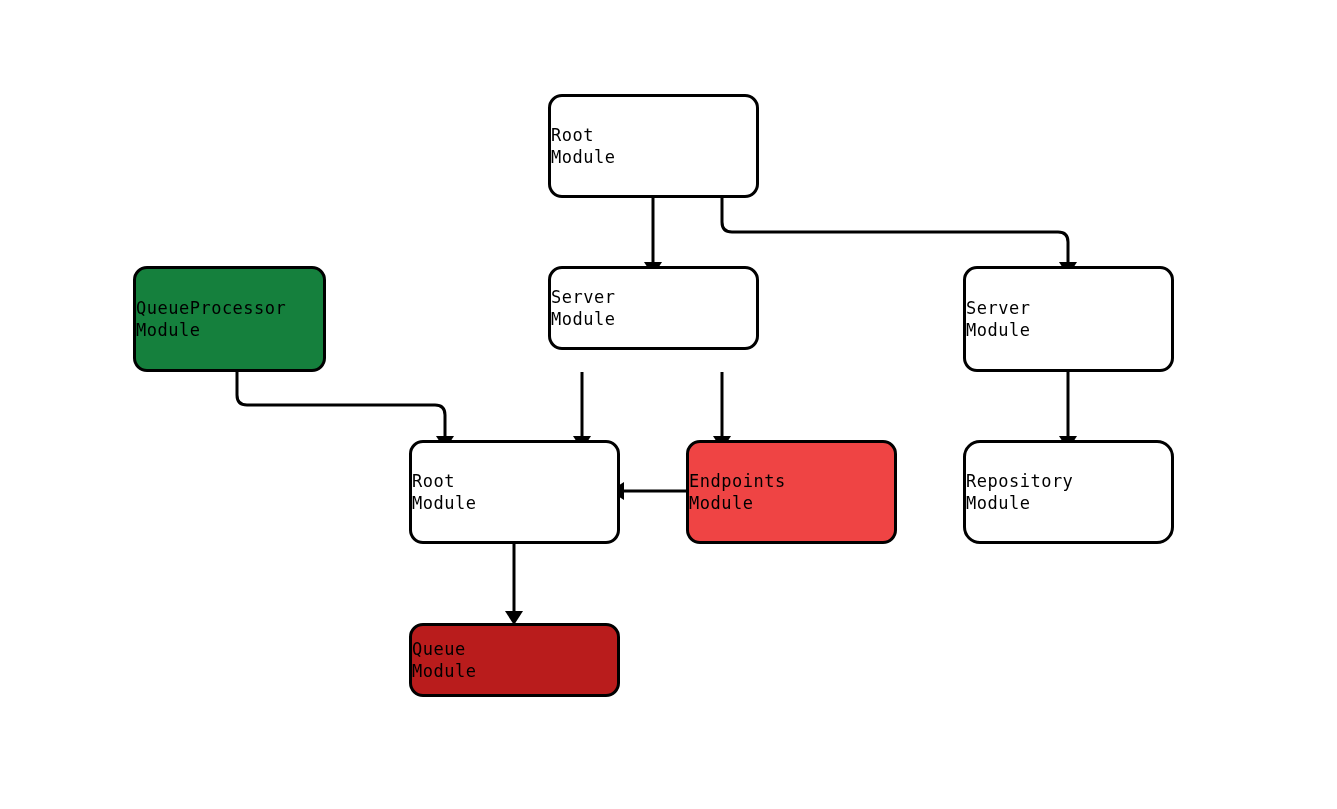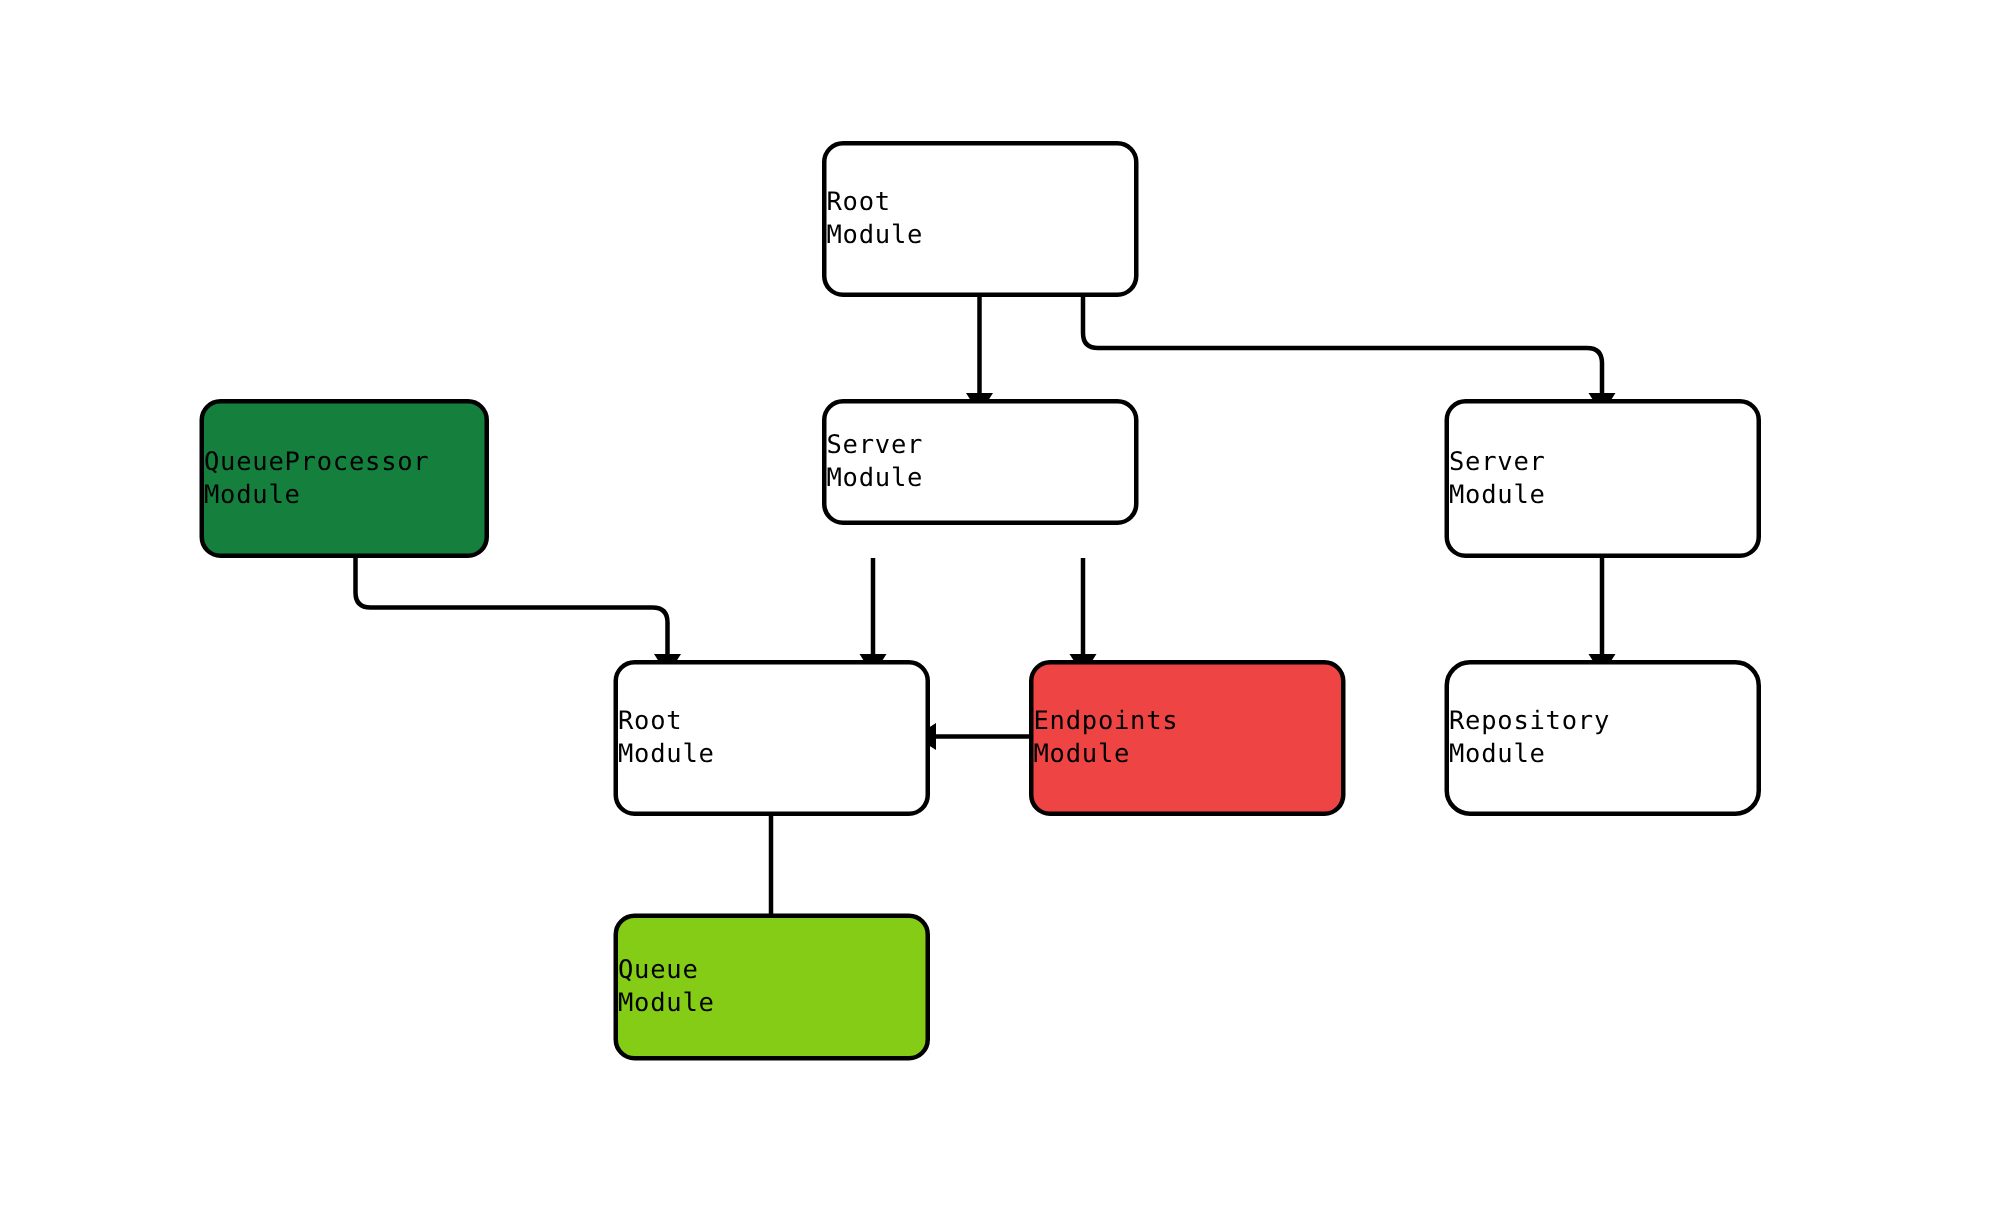--- a/index.html
+++ b/index.html
@@ -116,19 +116,19 @@
         <div class="node-label">Module</div>
       </div>
       <div class="node" style="left: 686px; top: 440px; width: 211px; height: 104px; border-color: rgb(0, 0, 0); border-width: 3px; background: #ef4444;">
         <div class="node-label">Endpoints</div>
         <div class="node-label">Module</div>
       </div>
       <div class="node" style="left: 963px; top: 440px; width: 211px; height: 104px; border-color: rgb(0, 0, 0); border-width: 3px; background: rgb(255, 255, 255); border-radius: 17px;">
         <div class="node-label">Repository</div>
         <div class="node-label">Module</div>
       </div>
-      <div class="node" style="left: 409px; top: 609px; width: 211px; height: 98px; border-color: rgb(0, 0, 0); border-width: 3px; background: #84cc16;">
+      <div class="node" style="left: 409px; top: 623px; width: 211px; height: 74px; border-color: rgb(0, 0, 0); border-width: 3px; background: #b91c1c;">
         <div class="node-label">Queue</div>
         <div class="node-label">Module</div>
       </div>
     </div>
 
 </div>
 
 </body></html>

